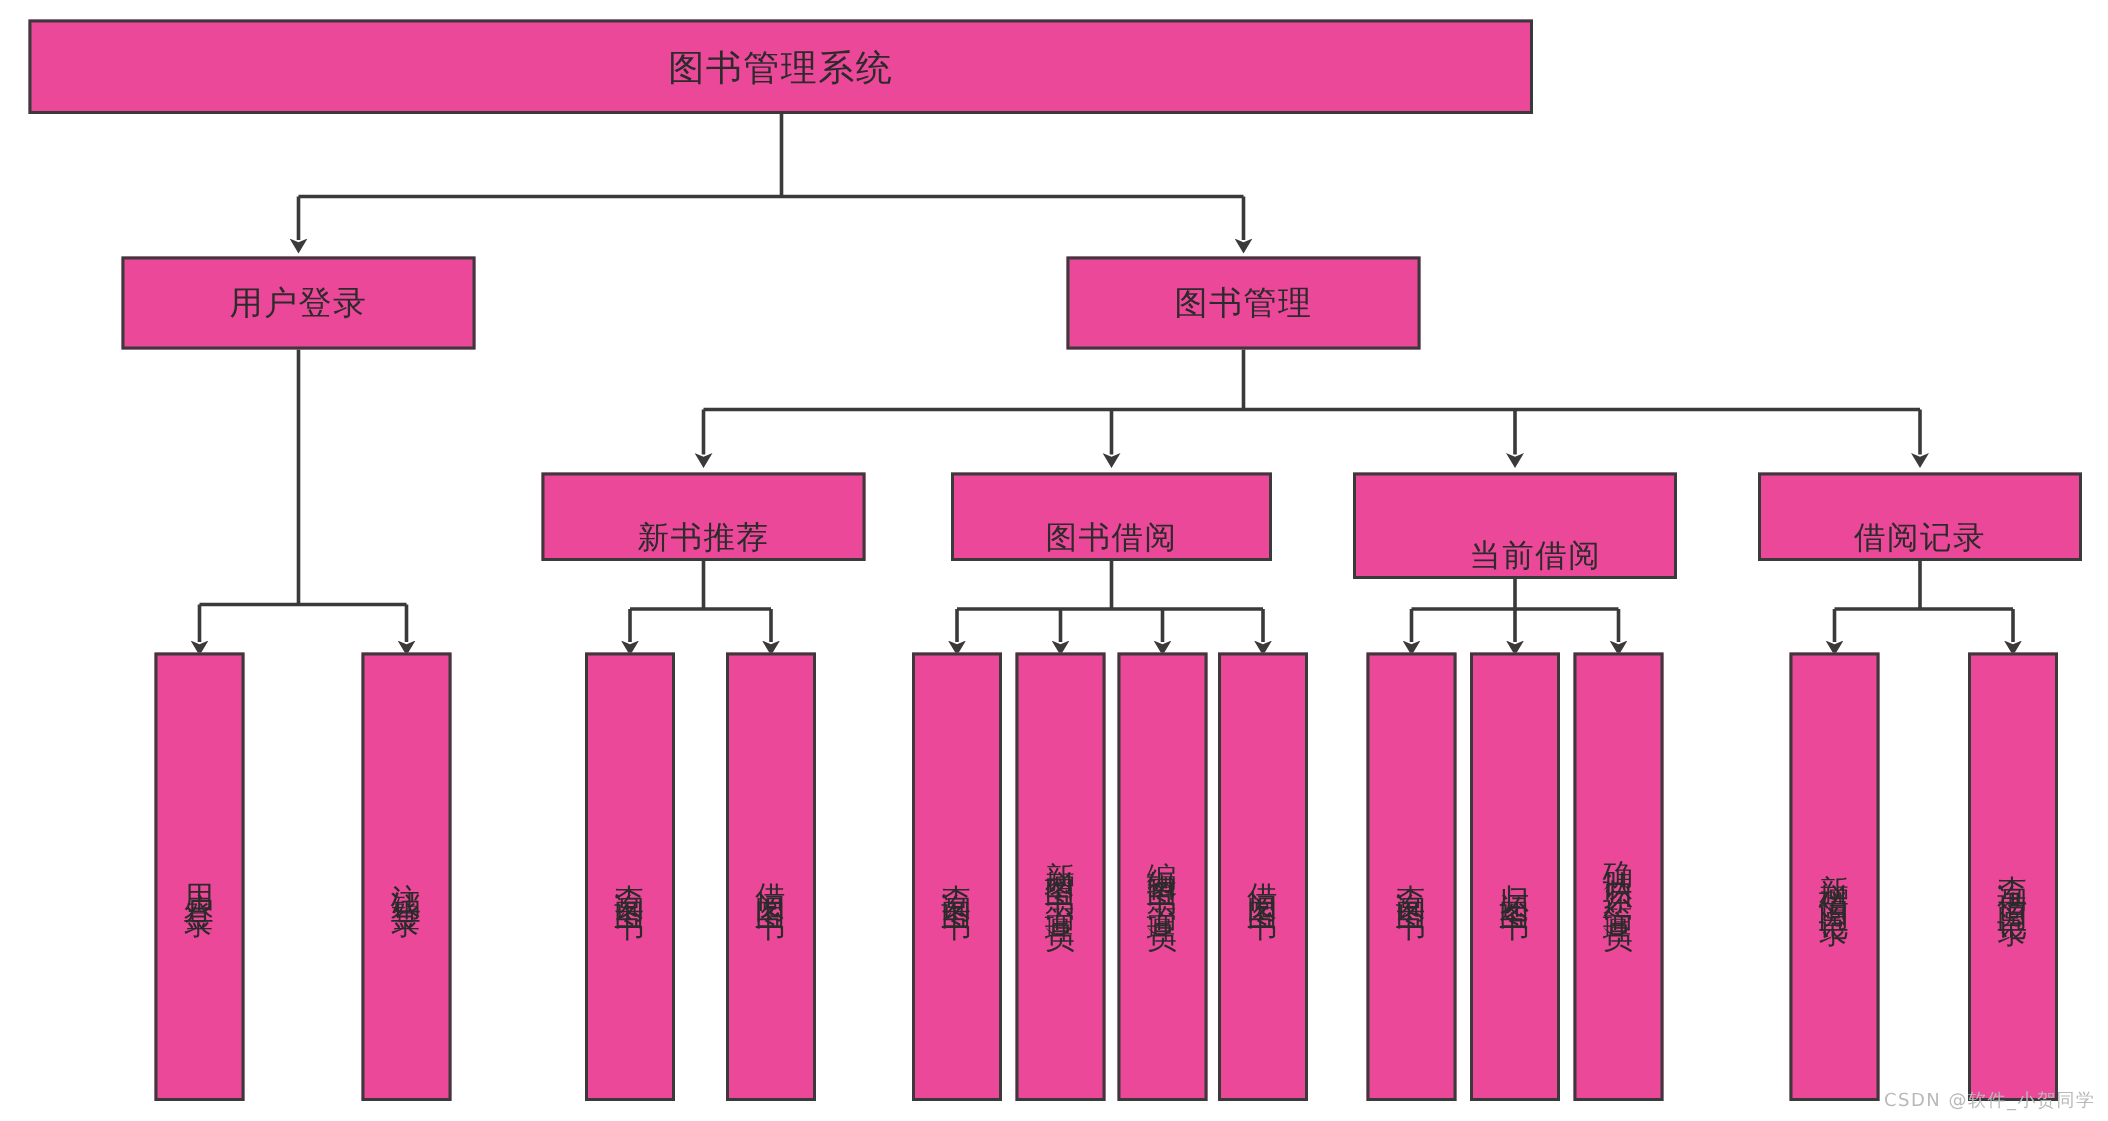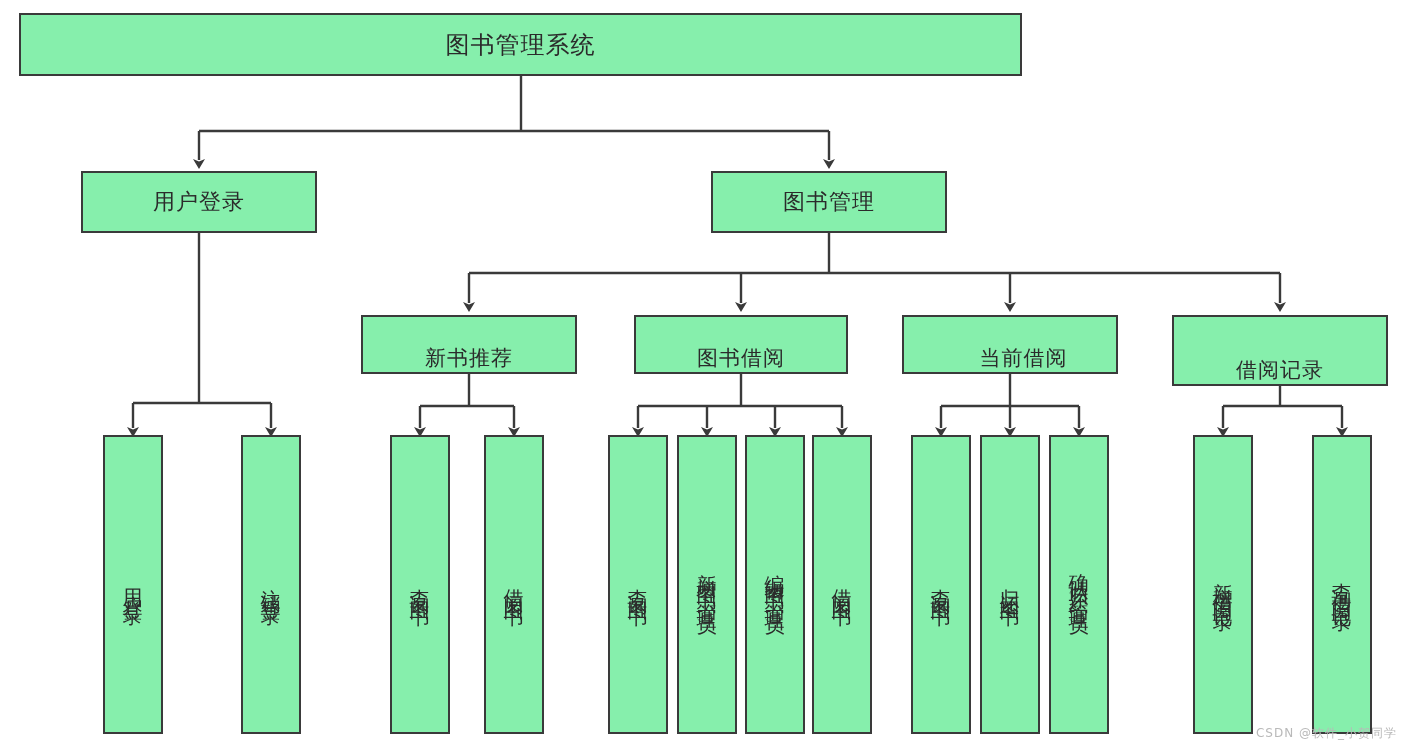--- a/index.html
+++ b/index.html
@@ -21,21 +21,21 @@
     position: absolute;
     left: 0;
     top: 0;
     width: 1405px;
     height: 747px;
     pointer-events: none;
   }
   .node {
     position: absolute;
     box-sizing: border-box;
-    background: #86efac;
+    background: #ec4899;
     border: 2px solid #3a3a3a;
     display: flex;
     align-items: center;
     justify-content: center;
     color: #2b2b2b;
   }
   .node.root {
     font-size: 24px;
     letter-spacing: 1px;
   }
@@ -136,24 +136,24 @@
   <div class="node lvl2" style="left:711px; top:171px; width:236px; height:62px;">
     <span>图书管理</span>
   </div>
 
   <div class="node lvl3" style="left:361px; top:315px; width:216px; height:59px;">
     <span>新书推荐</span>
   </div>
   <div class="node lvl3" style="left:634px; top:315px; width:214px; height:59px;">
     <span>图书借阅</span>
   </div>
-  <div class="node lvl3" style="left:902px; top:315px; width:216px; height:59px;padding-left:27px;">
+  <div class="node lvl3" style="left:902px; top:315px; width:216px; height:71px;padding-left:27px;">
     <span>当前借阅</span>
   </div>
-  <div class="node lvl3" style="left:1172px; top:315px; width:216px; height:71px;font-family:Liberation Serif, serif;">
+  <div class="node lvl3" style="left:1172px; top:315px; width:216px; height:59px;font-family:Liberation Serif, serif;">
     <span>借阅记录</span>
   </div>
 
   <div class="node leaf" style="left:103px; top:435px; width:60px; height:299px;">
     <span class="vtext">用户登录</span>
   </div>
   <div class="node leaf" style="left:241px; top:435px; width:60px; height:299px;">
     <span class="vtext">注销登录</span>
   </div>
 

